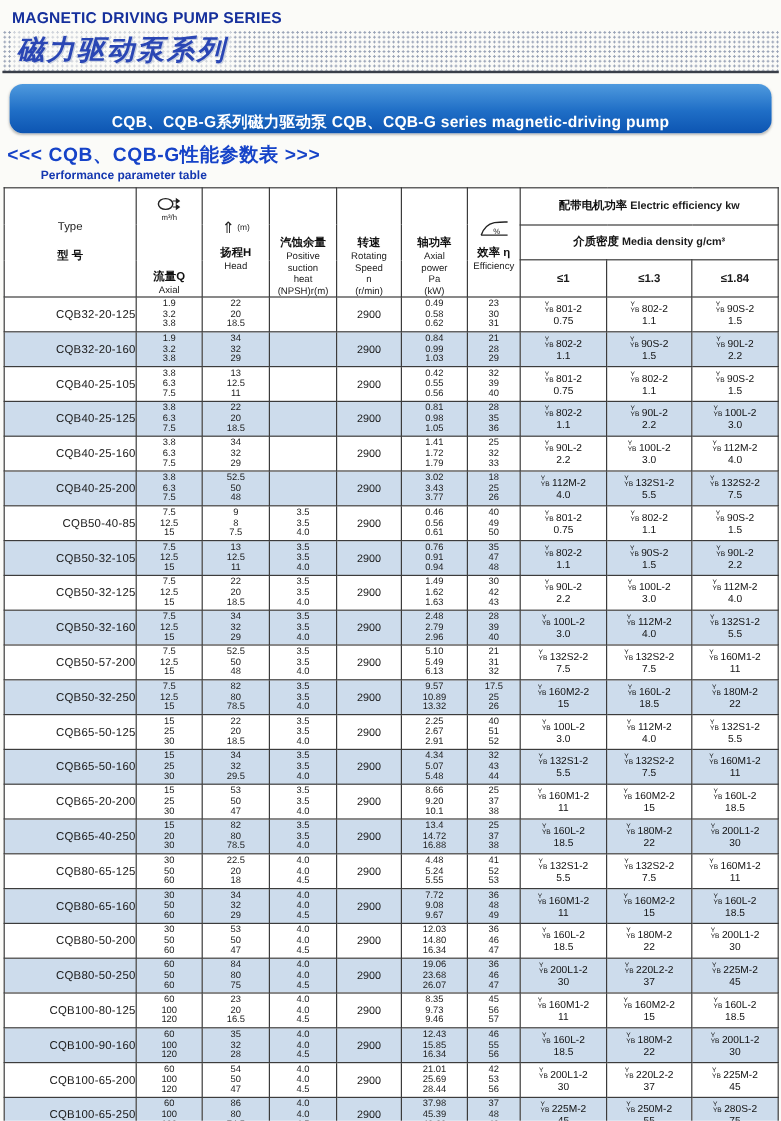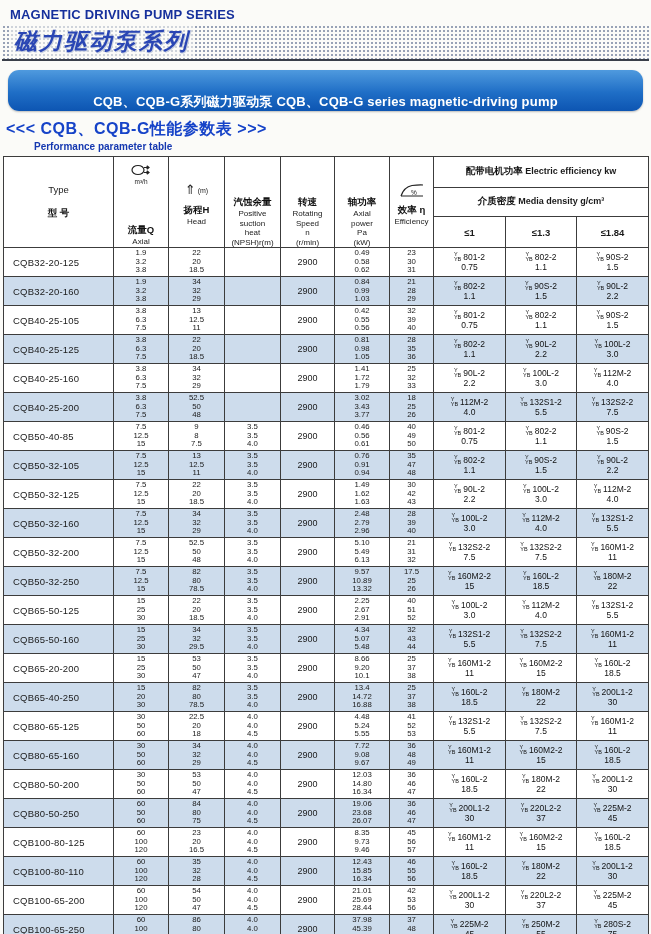--- a/index.html
+++ b/index.html
@@ -58,21 +58,21 @@
   .h-icon{height:20px;display:flex;align-items:center;justify-content:center;gap:2px;margin-top:2px;}
   .unit{font-size:6.5px;line-height:6px;margin-top:-2px;color:#222;}
   .head-arrow{font-size:13px;line-height:12px;color:#222;}
   .m-label{font-size:7px;color:#222;}
   .group-h{font-size:9px;font-weight:bold;}
   .group-h .en-part{font-weight:bold;font-size:9px;text-align:right;}
   .le-h{font-size:9.5px;font-weight:bold;}
   tbody td{font-size:8px;}
   tbody tr{height:29px;}
   tbody tr.stripe td{background:#cddcec;}
-  td.c-type{text-align:left;padding-left:9px;font-size:9.5px;letter-spacing:.2px;}
+  td.c-type{text-align:right;padding-left:9px;font-size:9.5px;letter-spacing:.2px;}
   td.c-num{white-space:pre-line;line-height:8.6px;font-size:7.8px;}
   td.c-speed{font-size:9px;}
   .mline{display:flex;align-items:center;justify-content:center;gap:1px;line-height:9px;}
   .yyb{display:inline-flex;flex-direction:column;align-items:flex-start;margin-right:1px;}
   .yyb i{font-style:normal;font-size:5.5px;line-height:5px;color:#111;}
   .mmodel{font-size:8.5px;color:#111;}
   .mkw{font-size:8.5px;line-height:10px;color:#111;}
   svg{display:block;}
 </style>
 </head>
@@ -652,21 +652,21 @@
             <span class="yyb">
               <i>Y</i>
               <i>YB</i>
             </span>
             <span class="mmodel">132S1-2</span>
           </div>
           <div class="mkw">5.5</div>
         </td>
       </tr>
       <tr>
-        <td class="c-type">CQB50-32-200</td>
+        <td class="c-type">CQB50-57-200</td>
         <td class="c-num">7.5
 12.5
 15</td>
         <td class="c-num">52.5
 50
 48</td>
         <td class="c-num">3.5
 3.5
 4.0</td>
         <td class="c-speed">2900</td>
@@ -1191,21 +1191,21 @@
             <span class="yyb">
               <i>Y</i>
               <i>YB</i>
             </span>
             <span class="mmodel">160L-2</span>
           </div>
           <div class="mkw">18.5</div>
         </td>
       </tr>
       <tr class="stripe">
-        <td class="c-type">CQB100-80-110</td>
+        <td class="c-type">CQB100-90-160</td>
         <td class="c-num">60
 100
 120</td>
         <td class="c-num">35
 32
 28</td>
         <td class="c-num">4.0
 4.0
 4.5</td>
         <td class="c-speed">2900</td>

